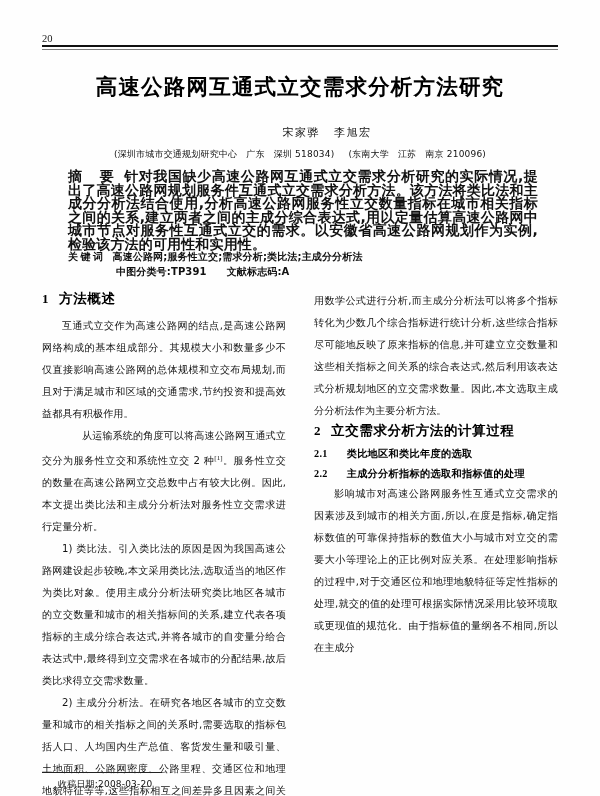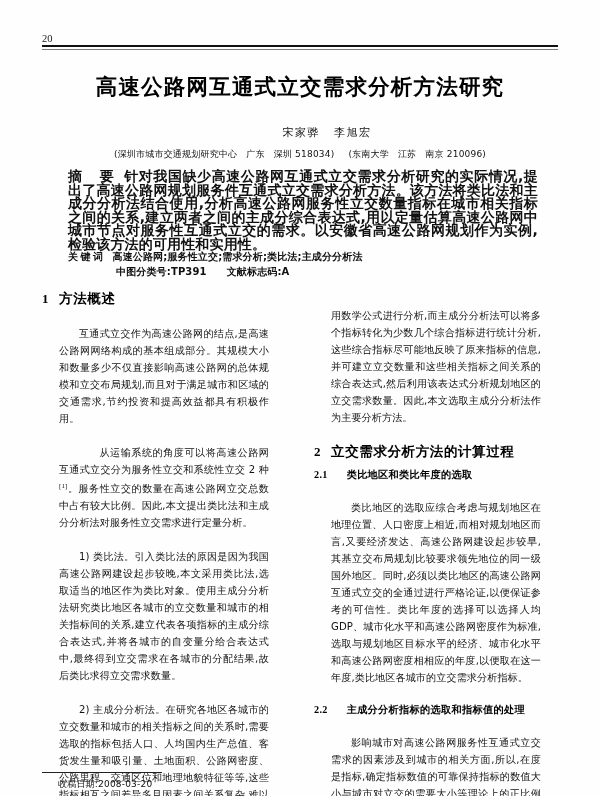--- a/index.html
+++ b/index.html
@@ -169,23 +169,23 @@
     font-size: 10.2px;
     font-weight: 700;
     letter-spacing: .3px;
     color: #000;
   }
   h3.subsec .num {
     font-family: "Liberation Serif", serif;
     margin-right: 19px;
   }
   p.body {
-    margin: 17px;
+    margin: 0;
     font-size: 10.1px;
-    line-height: 17px;
+    line-height: 22px;
     text-align: justify;
     text-justify: inter-character;
     letter-spacing: .1px;
     text-indent: 20px;
     color: #121212;
   }
   p.body.cont { text-indent: 0; }
   sup.ref {
     font-size: 7px;
     vertical-align: super;
@@ -260,21 +260,20 @@
 
     <div class="col">
       <p class="body cont">用数学公式进行分析,而主成分分析法可以将多个指标转化为少数几个综合指标进行统计分析,这些综合指标尽可能地反映了原来指标的信息,并可建立立交数量和这些相关指标之间关系的综合表达式,然后利用该表达式分析规划地区的立交需求数量。因此,本文选取主成分分析法作为主要分析方法。</p>
       <h2 class="sec">
         <span class="num">2</span>
         <span>立交需求分析方法的计算过程</span>
       </h2>
       <h3 class="subsec">
         <span class="num">2.1</span><span>类比地区和类比年度的选取</span>
       </h3>
-      <p class="body">类比地区的选取应综合考虑与规划地区在地理位置、人口密度上相近,而相对规划地区而言,又要经济发达、高速公路网建设起步较早,其基立交布局规划比较要求领先地位的同一级国外地区。同时,必须以类比地区的高速公路网互通式立交的全通过进行严格论证,以便保证参考的可信性。类比年度的选择可以选择人均 GDP、城市化水平和高速公路网密度作为标准,选取与规划地区目标水平的经济、城市化水平和高速公路网密度相相应的年度,以便取在这一年度,类比地区各城市的立交需求分析指标。</p>
       <h3 class="subsec">
         <span class="num">2.2</span><span>主成分分析指标的选取和指标值的处理</span>
       </h3>
       <p class="body">影响城市对高速公路网服务性互通式立交需求的因素涉及到城市的相关方面,所以,在度是指标,确定指标数值的可靠保持指标的数值大小与城市对立交的需要大小等理论上的正比例对应关系。在处理影响指标的过程中,对于交通区位和地理地貌特征等定性指标的处理,就交的值的处理可根据实际情况采用比较环境取或更现值的规范化。由于指标值的量纲各不相同,所以在主成分</p>
     </div>
 
   </div>
 
   <div class="foot-rule"></div>
   <div class="footnote">

